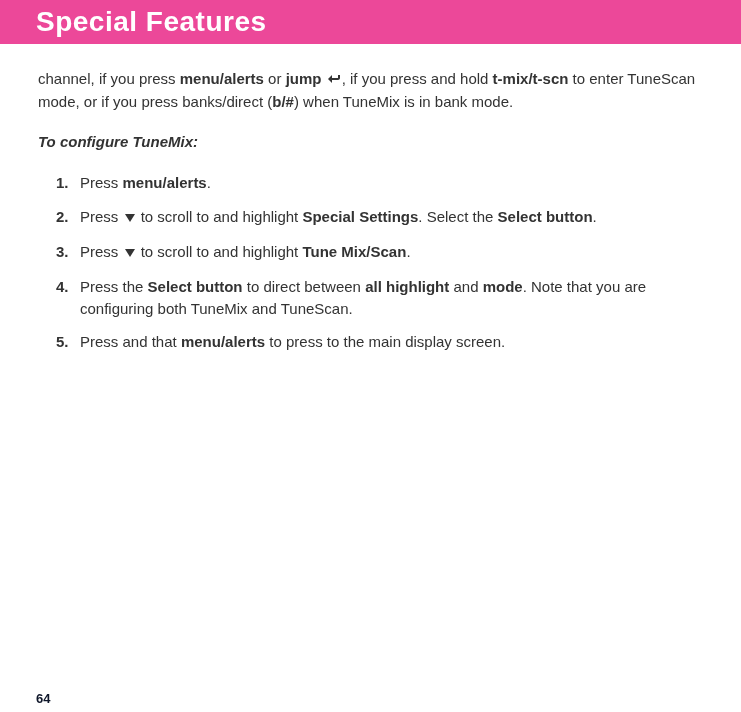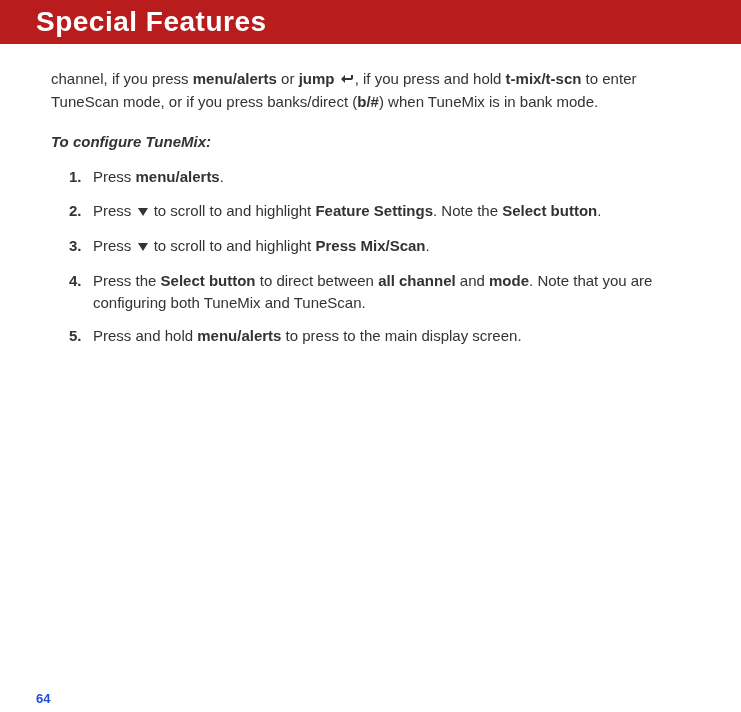--- a/index.html
+++ b/index.html
@@ -5,44 +5,44 @@
     * { margin: 0; padding: 0; box-sizing: border-box; }
     body {
       font-family: Arial, Helvetica, sans-serif;
       width: 741px;
       height: 712px;
       background: #fff;
       color: #333;
       position: relative;
     }
     .header {
-      background: #b91c1c;
+      background: #ec4899;
       color: #fff;
       padding: 6px 36px 12px;
       height: 44px;
     }
     .header h1 {
       font-size: 28px;
       font-weight: bold;
       letter-spacing: 0.5px;
     }
     .content {
-      padding: 24px 36px 0 51px;
+      padding: 24px 36px 0 38px;
       font-size: 15px;
       line-height: 1.45;
       color: #333;
     }
     .intro {
       margin-bottom: 18px;
     }
     .bold { font-weight: bold; }
     .sub-heading {
       font-weight: bold;
       font-style: italic;
-      margin-bottom: 14px;
+      margin-bottom: 20px;
       font-size: 15px;
     }
     .ordered-list {
       list-style: none;
       padding-left: 22px;
     }
     .ordered-list li {
       margin-bottom: 12px;
       position: relative;
       padding-left: 20px;
@@ -52,21 +52,21 @@
       left: -4px;
       top: 0;
       font-weight: bold;
     }
     .page-number {
       position: absolute;
       bottom: 6px;
       left: 36px;
       font-weight: bold;
       font-size: 13px;
-      color: #1d4ed8;
+      color: #0f172a;
     }
     .icon-svg {
       display: inline-block;
       vertical-align: middle;
       margin: 0 1px;
     }
   </style>
 </head>
 <body>
 
@@ -86,32 +86,32 @@
 
   <ol class="ordered-list">
     <li>
       <span class="num">1.</span>
       <span>Press </span><span class="bold">menu/alerts</span><span>.</span>
     </li>
     <li>
       <span class="num">2.</span>
       <span>Press </span><span class="icon-svg"><svg width="12" height="10" viewBox="0 0 12 10">
             <path d="M1 1 L11 1 L6 9 Z" fill="#333"></path>
-          </svg></span><span> to scroll to and highlight </span><span class="bold">Feature Settings</span><span>. Note the </span><span class="bold">Select button</span><span>.</span>
+          </svg></span><span> to scroll to and highlight </span><span class="bold">Special Settings</span><span>. Select the </span><span class="bold">Select button</span><span>.</span>
     </li>
     <li>
       <span class="num">3.</span>
       <span>Press </span><span class="icon-svg"><svg width="12" height="10" viewBox="0 0 12 10">
             <path d="M1 1 L11 1 L6 9 Z" fill="#333"></path>
-          </svg></span><span> to scroll to and highlight </span><span class="bold">Press Mix/Scan</span><span>.</span>
+          </svg></span><span> to scroll to and highlight </span><span class="bold">Tune Mix/Scan</span><span>.</span>
     </li>
     <li>
       <span class="num">4.</span>
-      <span>Press the </span><span class="bold">Select button</span><span> to direct between </span><span class="bold">all channel</span><span> and </span><span class="bold">mode</span><span>. Note that you are configuring both TuneMix and TuneScan.</span>
+      <span>Press the </span><span class="bold">Select button</span><span> to direct between </span><span class="bold">all highlight</span><span> and </span><span class="bold">mode</span><span>. Note that you are configuring both TuneMix and TuneScan.</span>
     </li>
     <li>
       <span class="num">5.</span>
-      <span>Press and hold </span><span class="bold">menu/alerts</span><span> to press to the main display screen.</span>
+      <span>Press and that </span><span class="bold">menu/alerts</span><span> to press to the main display screen.</span>
     </li>
   </ol>
 </div>
 
 <div class="page-number">64</div>
 
 </body></html>

